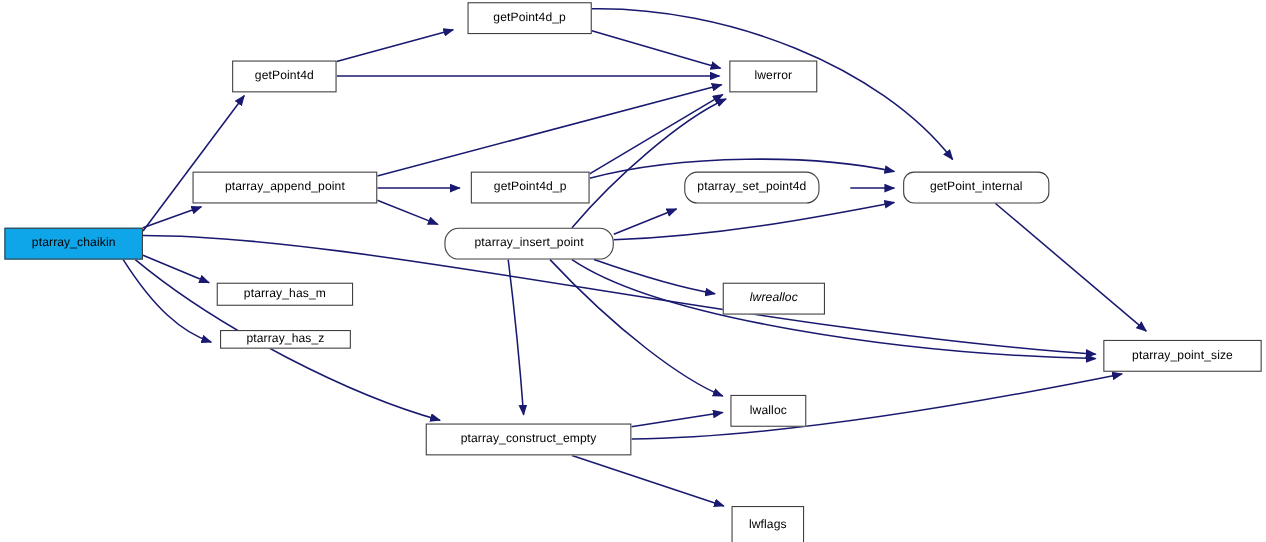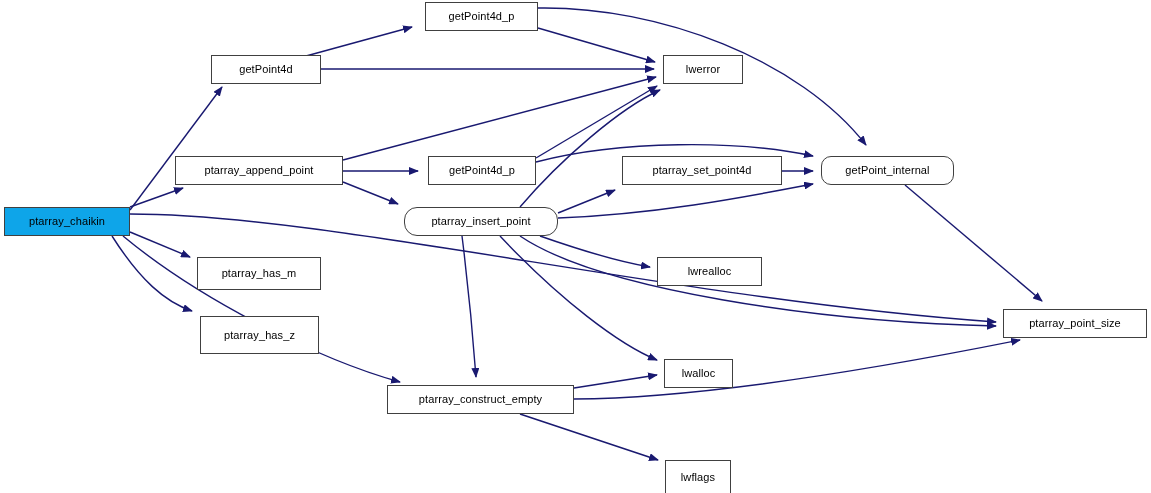--- a/index.html
+++ b/index.html
@@ -107,51 +107,51 @@
     <path d="M574,388 L657,375" fill="none" stroke="#191970" stroke-width="1.4" marker-end="url(#arrow)"></path>
 
     <path d="M574,399 C720,398 920,360 1020,340" fill="none" stroke="#191970" stroke-width="1.4" marker-end="url(#arrow)"></path>
 
     <path d="M520,414 L658,460" fill="none" stroke="#191970" stroke-width="1.4" marker-end="url(#arrow)"></path>
   </svg>
 
   <div class="node highlight" style="left:4px;  top:207px; width:126px; height:29px;">
       <span class="node-label">ptarray_chaikin</span>
     </div>
-  <div class="node" style="left:211px; top:55px;  width:110px;  height:29px;text-align:right;">
+  <div class="node" style="left:211px; top:55px;  width:95px;  height:29px;text-align:right;">
       <span class="node-label">getPoint4d</span>
     </div>
   <div class="node" style="left:425px; top:2px;   width:113px; height:29px;">
       <span class="node-label">getPoint4d_p</span>
     </div>
   <div class="node" style="left:663px; top:55px;  width:80px;  height:29px;align-items:center;">
       <span class="node-label">lwerror</span>
     </div>
   <div class="node" style="left:175px; top:156px; width:168px; height:29px;">
       <span class="node-label">ptarray_append_point</span>
     </div>
   <div class="node" style="left:428px; top:156px; width:108px; height:29px;">
       <span class="node-label">getPoint4d_p</span>
     </div>
-  <div class="node" style="left:622px; top:156px; width:160px; height:29px;">
+  <div class="node" style="left:622px; top:156px; width:123px; height:29px;border-radius:12px;">
       <span class="node-label">ptarray_set_point4d</span>
     </div>
   <div class="node" style="left:821px; top:156px; width:133px; height:29px;border-radius:10px;">
       <span class="node-label">getPoint_internal</span>
     </div>
   <div class="node" style="left:404px; top:207px; width:154px; height:29px;border-radius:13px;">
       <span class="node-label">ptarray_insert_point</span>
     </div>
-  <div class="node" style="left:197px; top:257px; width:124px; height:33px;">
+  <div class="node" style="left:197px; top:257px; width:124px; height:21px;">
       <span class="node-label">ptarray_has_m</span>
     </div>
-  <div class="node" style="left:657px; top:257px; width:105px;  height:29px;">
+  <div class="node" style="left:657px; top:257px; width:93px;  height:29px;font-style:italic;">
       <span class="node-label">lwrealloc</span>
     </div>
-  <div class="node" style="left:200px; top:316px; width:119px; height:38px;">
+  <div class="node" style="left:200px; top:300px; width:119px; height:17px;">
       <span class="node-label">ptarray_has_z</span>
     </div>
   <div class="node" style="left:1003px;top:309px; width:144px; height:29px;">
       <span class="node-label">ptarray_point_size</span>
     </div>
   <div class="node" style="left:664px; top:359px; width:69px;  height:29px;">
       <span class="node-label">lwalloc</span>
     </div>
   <div class="node" style="left:387px; top:385px; width:187px; height:29px;">
       <span class="node-label">ptarray_construct_empty</span>

